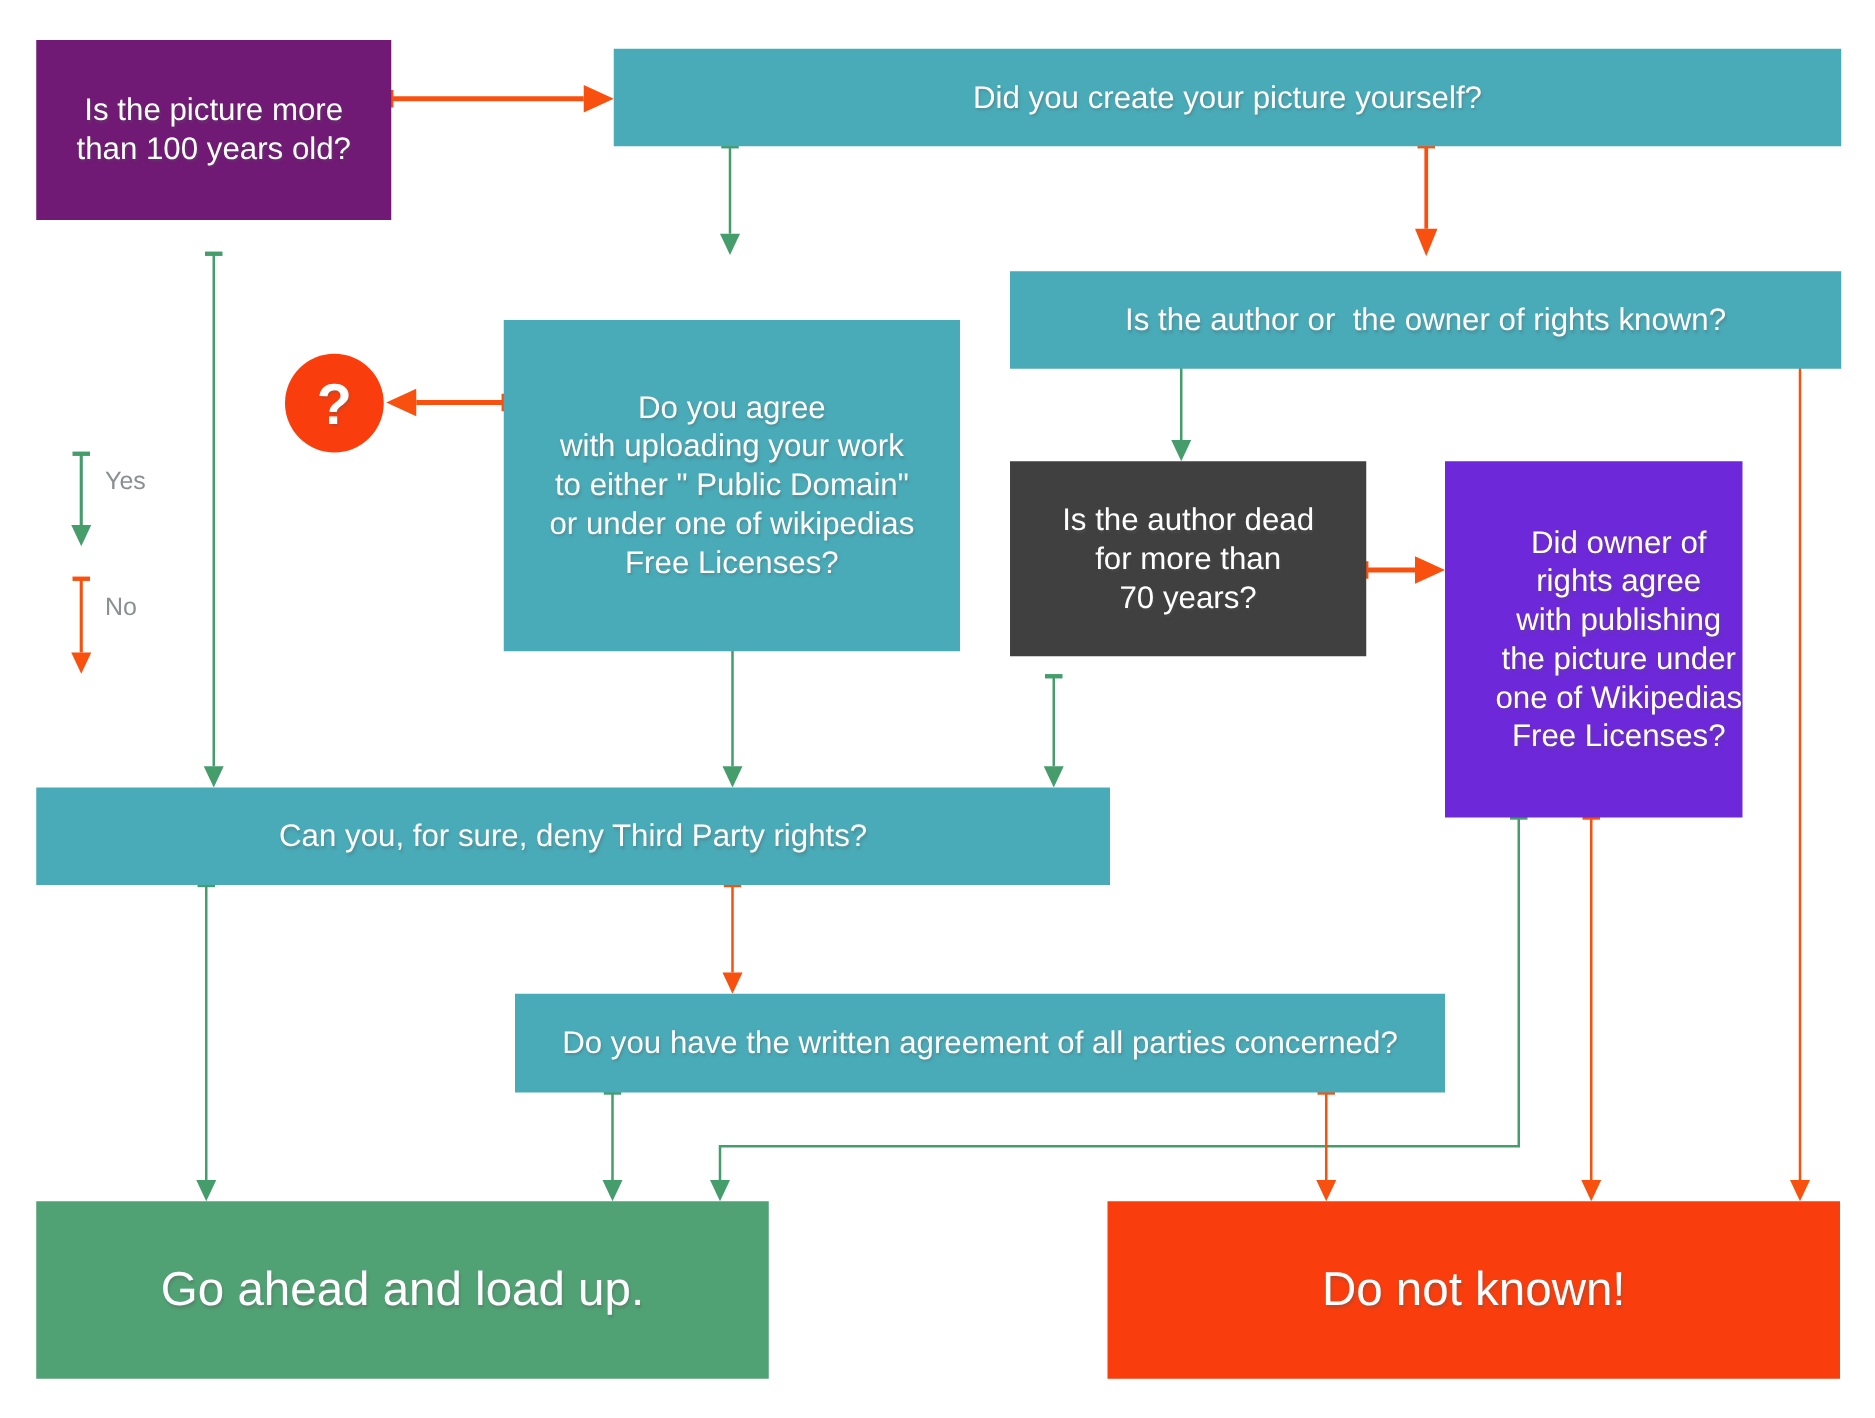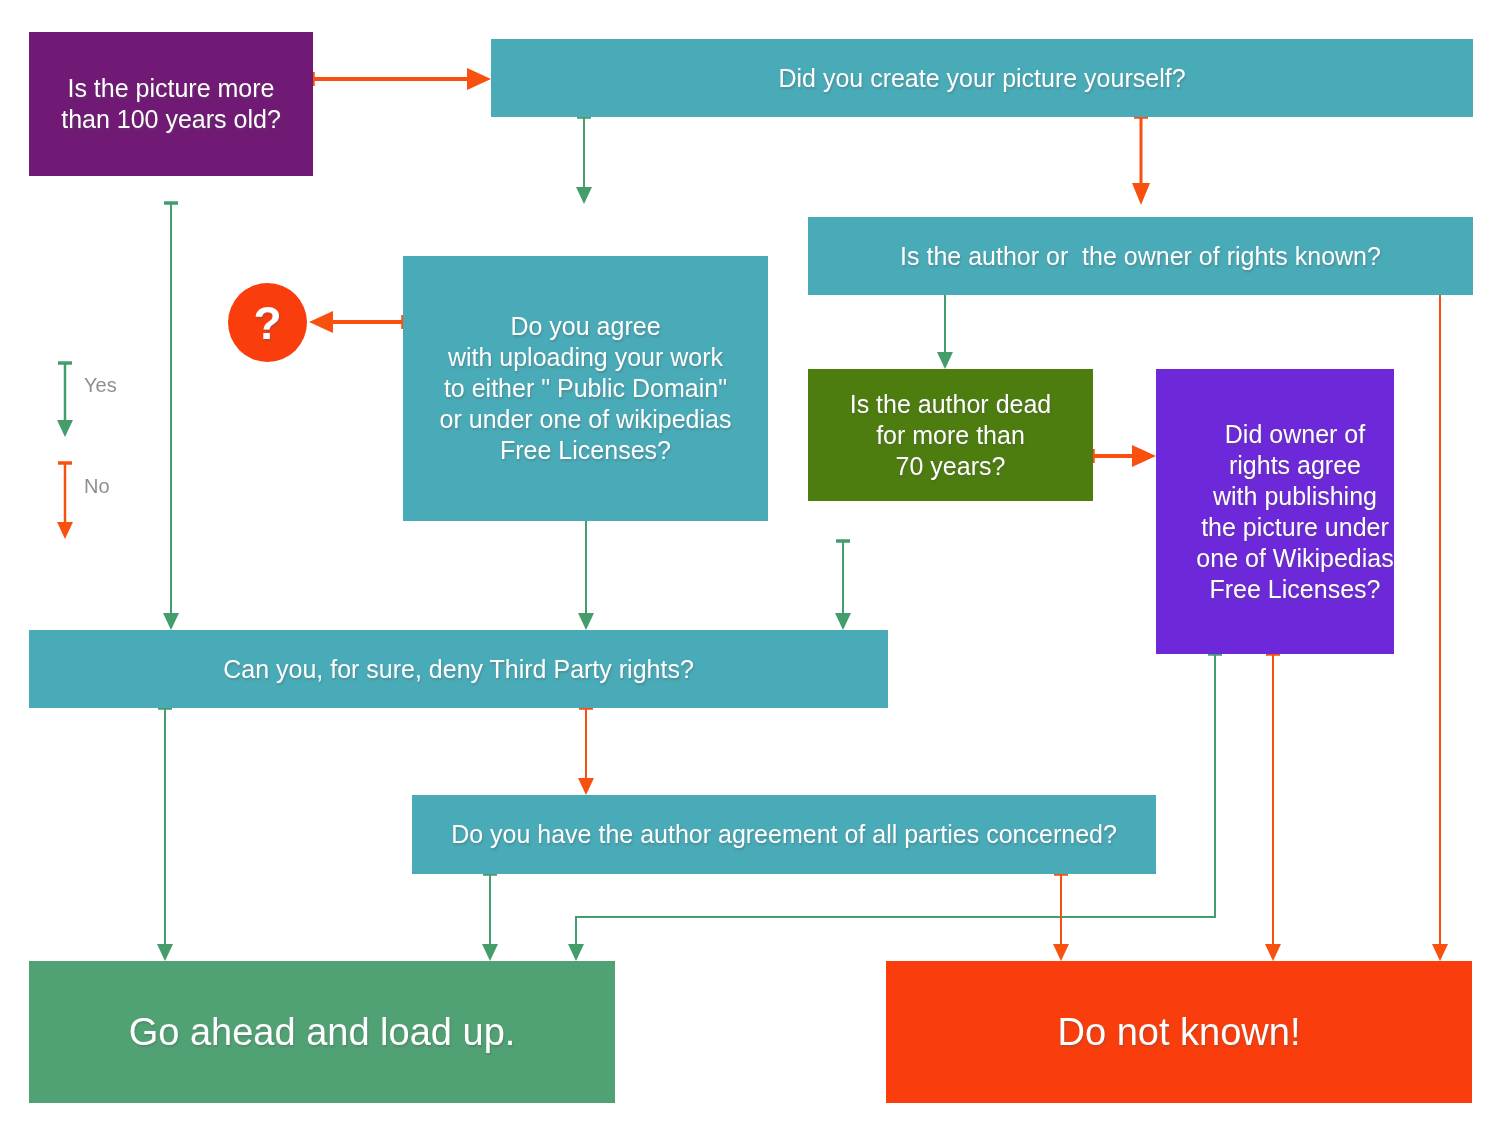--- a/index.html
+++ b/index.html
@@ -140,27 +140,27 @@
   <div class="legend-label" id="legend-no-label" style="color: rgb(140, 143, 145);">No</div>
 <div class="node question" style="left: 29px; top: 32px; width: 284px; height: 144px; background: #701a75;">Is the picture more
 than 100 years old?</div>
     <div class="node question" style="left: 491px; top: 39px; width: 982px; height: 78px; background: rgb(73, 171, 184);">Did you create your picture yourself?</div>
     <div class="node question" style="left: 403px; top: 212px; width: 365px; height: 265px; background: rgb(73, 171, 184); margin-top: 44px;">Do you agree
 with uploading your work
 to either " Public Domain"
 or under one of wikipedias
 Free Licenses?</div>
     <div class="node question" style="left: 808px; top: 217px; width: 665px; height: 78px; background: rgb(73, 171, 184);">Is the author or  the owner of rights known?</div>
-    <div class="node question" style="left: 808px; top: 369px; width: 285px; height: 132px; background: #4d7c0f;">Is the author dead
+    <div class="node question" style="left: 808px; top: 369px; width: 285px; height: 156px; background: #404040;">Is the author dead
 for more than
 70 years?</div>
     <div class="node question" style="left: 1156px; top: 369px; width: 238px; height: 285px; background: #6d28d9; padding-left: 40px;">Did owner of
 rights agree
 with publishing
 the picture under
 one of Wikipedias
 Free Licenses?</div>
     <div class="node question" style="left: 29px; top: 630px; width: 859px; height: 78px; background: rgb(73, 171, 184);">Can you, for sure, deny Third Party rights?</div>
-    <div class="node question" style="left: 412px; top: 795px; width: 744px; height: 79px; background: rgb(73, 171, 184);">Do you have the author agreement of all parties concerned?</div>
+    <div class="node question" style="left: 412px; top: 795px; width: 744px; height: 79px; background: rgb(73, 171, 184);">Do you have the written agreement of all parties concerned?</div>
     <div class="node result result-yes" style="left: 29px; top: 961px; width: 586px; height: 142px; background: rgb(80, 162, 116);">Go ahead and load up.</div>
     <div class="node result result-no" style="left: 886px; top: 961px; width: 586px; height: 142px; background: rgb(250, 61, 13);">Do not known!</div>
     <div class="node help" style="left: 228px; top: 283px; width: 79px; height: 79px; background: rgb(250, 61, 13);">?</div>
   </div>
 
 </body></html>

